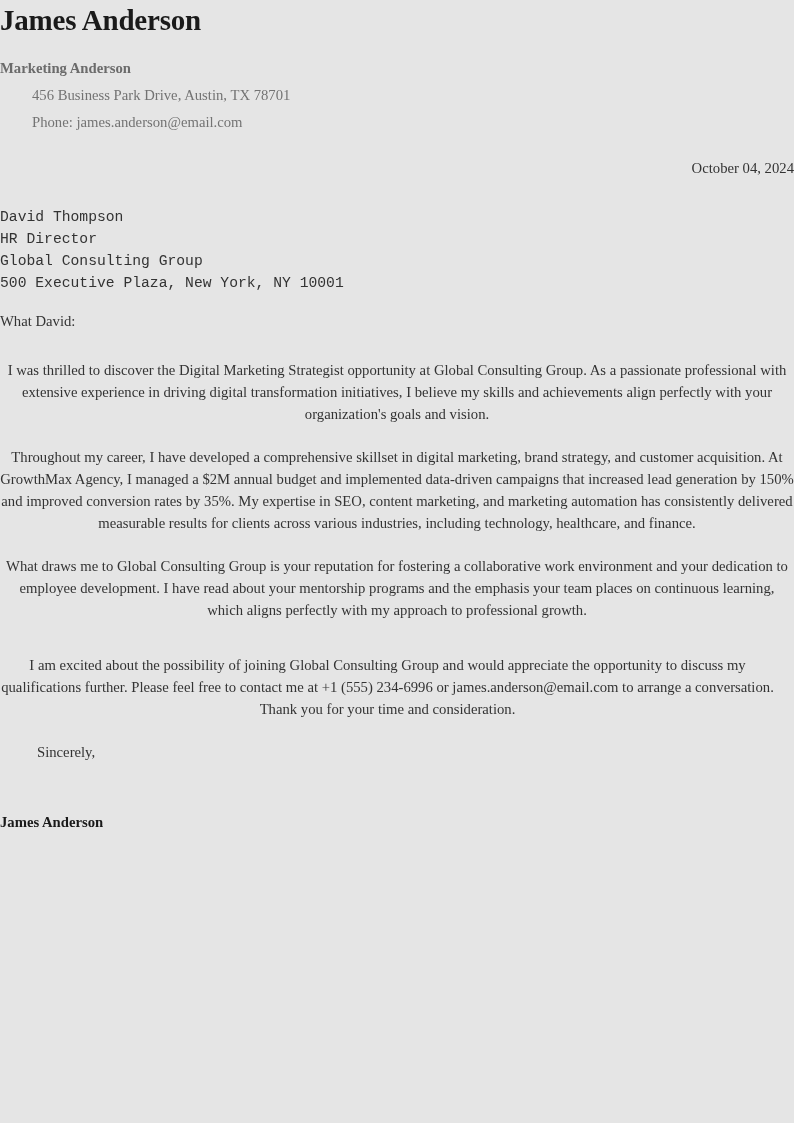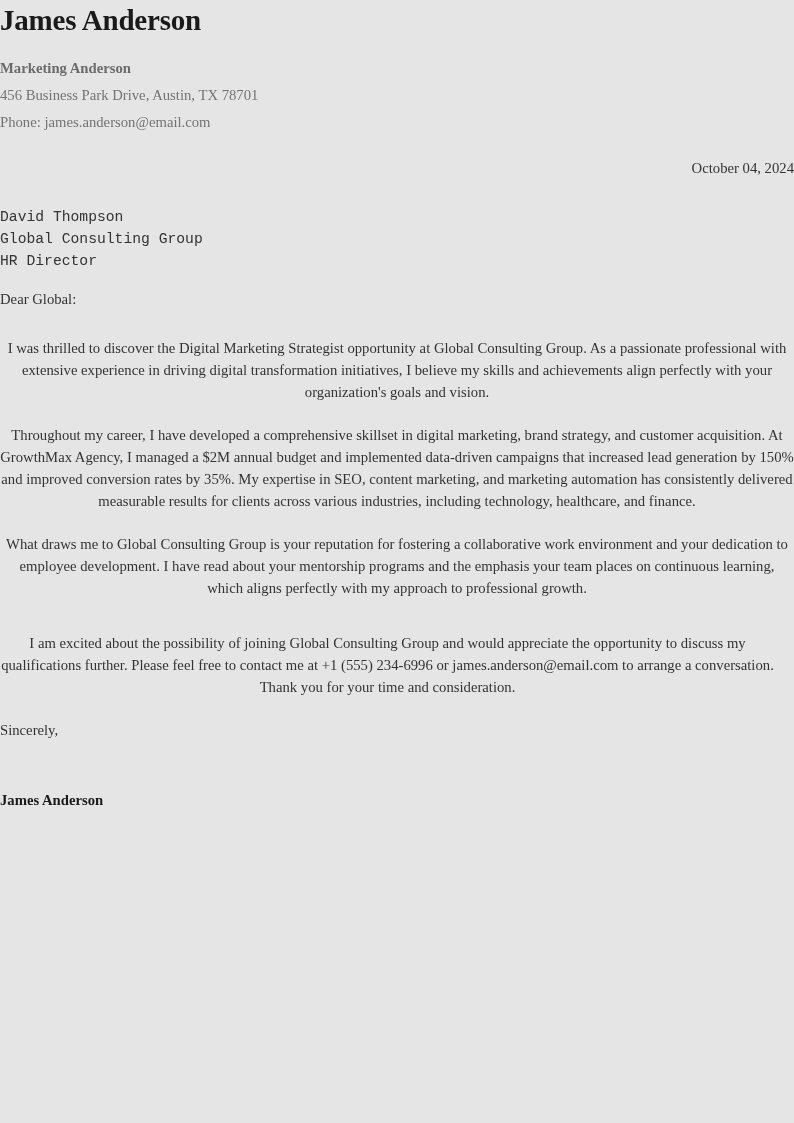--- a/index.html
+++ b/index.html
@@ -46,20 +46,21 @@
     color: #6b6b6b;
     margin: 0 0 5px 0;
   }
 
   .sender-contact-line {
     font-size: 14.7px;
     font-weight: normal;
     line-height: 22px;
     color: #737373;
     margin: 0 0 5px 0;
+    padding-left: 32px;
   }
 
   
   .date-row {
     text-align: right;
     font-size: 14.7px;
     line-height: 22px;
     color: #333333;
     margin-top: 24px;
   }
@@ -100,20 +101,21 @@
   .body-paragraph.closing {
     margin-top: 33px;
     width: 775px;
   }
 
   
   .signature-closing {
     font-size: 14.7px;
     line-height: 22px;
     color: #333333;
+    padding-left: 37px;
   }
 
   .signature-space {
     height: 48px;
   }
 
   .signature-name {
     font-size: 14.7px;
     font-weight: bold;
     line-height: 22px;
@@ -134,25 +136,26 @@
 
     <div class="sender-contact-line">Phone: james.anderson@email.com</div>
   </header>
 
   <div class="date-row">
     <span>October 04, 2024</span>
   </div>
 
   <section class="recipient">
     <div class="recipient-line">David Thompson</div>
+    <div class="recipient-line">HR Director</div>
     <div class="recipient-line">Global Consulting Group</div>
-    <div class="recipient-line">HR Director</div>
+    <div class="recipient-line">500 Executive Plaza, New York, NY 10001</div>
   </section>
 
-  <div class="salutation">Dear Global:</div>
+  <div class="salutation">What David:</div>
 
   <section class="body-copy">
     <p class="body-paragraph">I was thrilled to discover the Digital Marketing Strategist opportunity at Global Consulting Group. As a passionate professional with extensive experience in driving digital transformation initiatives, I believe my skills and achievements align perfectly with your organization's goals and vision.</p>
 
     <p class="body-paragraph">Throughout my career, I have developed a comprehensive skillset in digital marketing, brand strategy, and customer acquisition. At GrowthMax Agency, I managed a $2M annual budget and implemented data-driven campaigns that increased lead generation by 150% and improved conversion rates by 35%. My expertise in SEO, content marketing, and marketing automation has consistently delivered measurable results for clients across various industries, including technology, healthcare, and finance.</p>
 
     <p class="body-paragraph">What draws me to Global Consulting Group is your reputation for fostering a collaborative work environment and your dedication to employee development. I have read about your mentorship programs and the emphasis your team places on continuous learning, which aligns perfectly with my approach to professional growth.</p>
 
     <p class="body-paragraph closing">I am excited about the possibility of joining Global Consulting Group and would appreciate the opportunity to discuss my qualifications further. Please feel free to contact me at +1 (555) 234-6996 or james.anderson@email.com to arrange a conversation. Thank you for your time and consideration.</p>
   </section>

